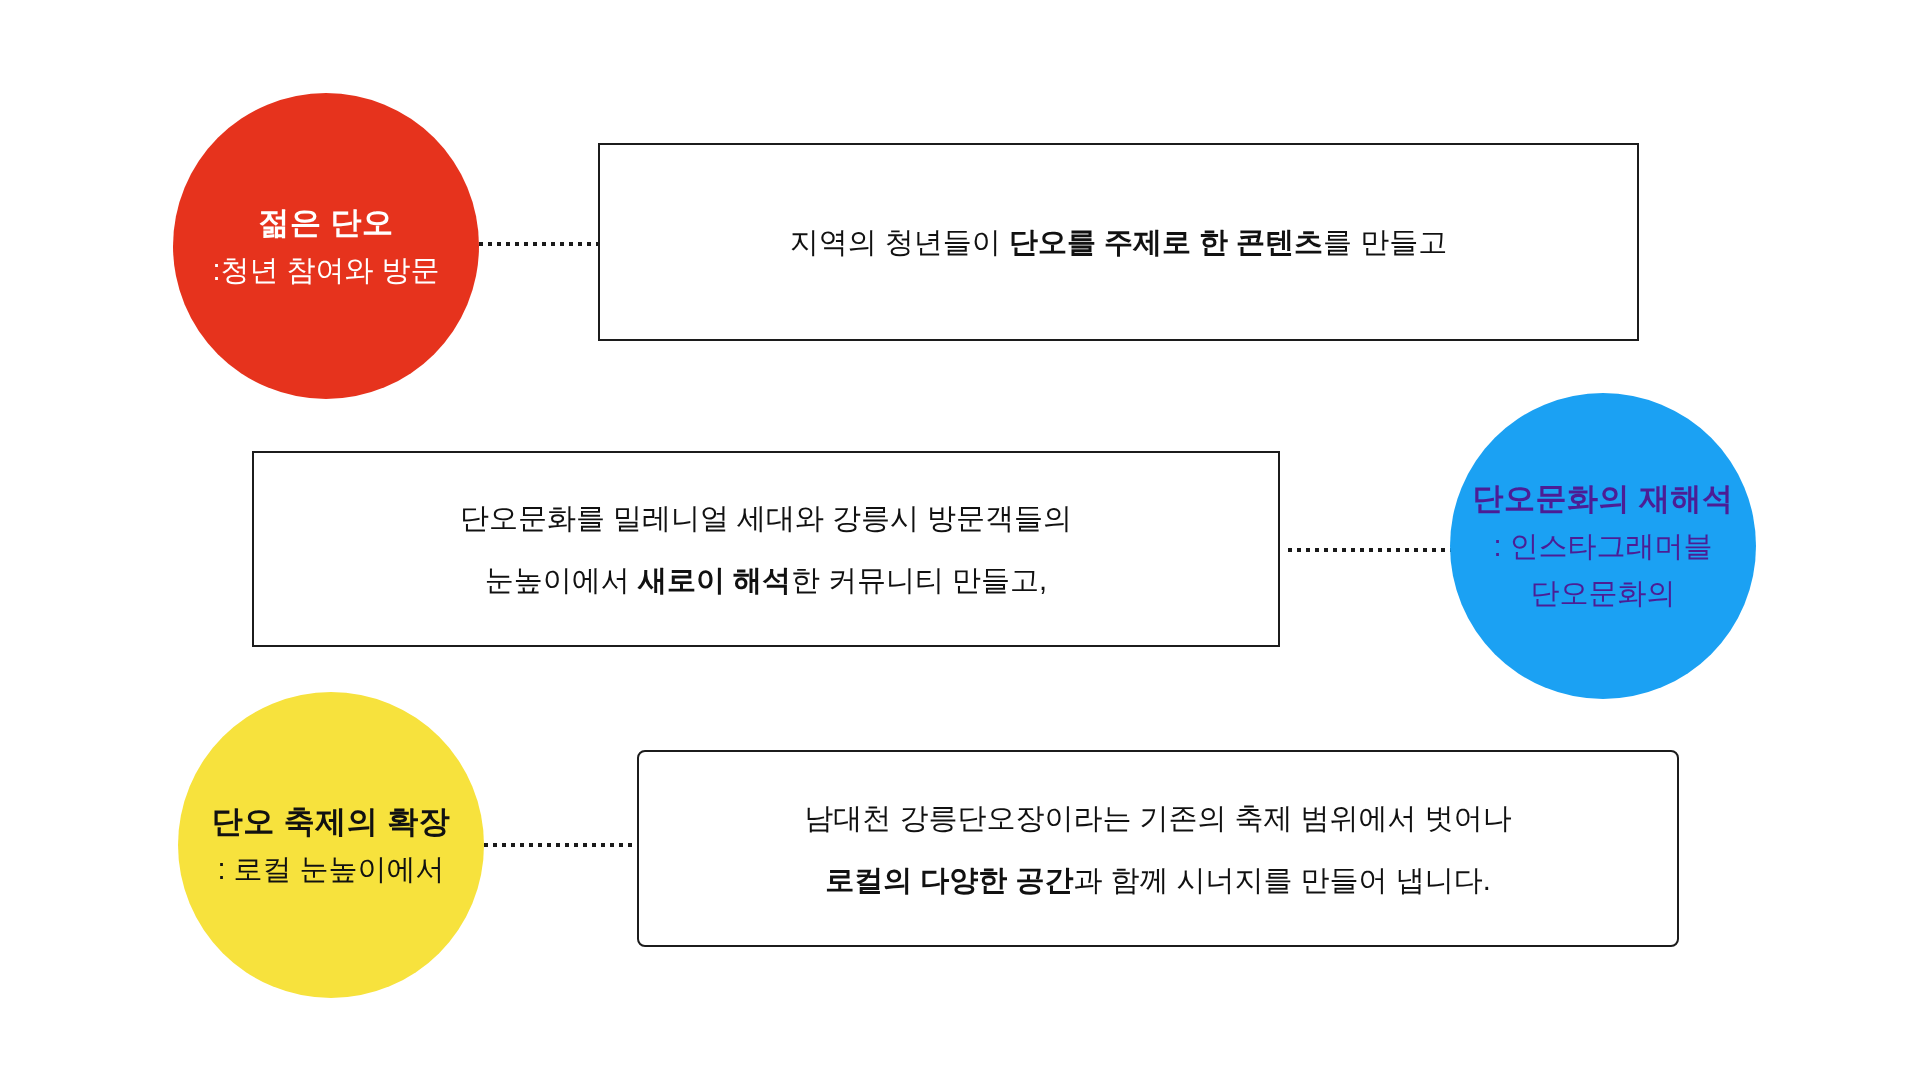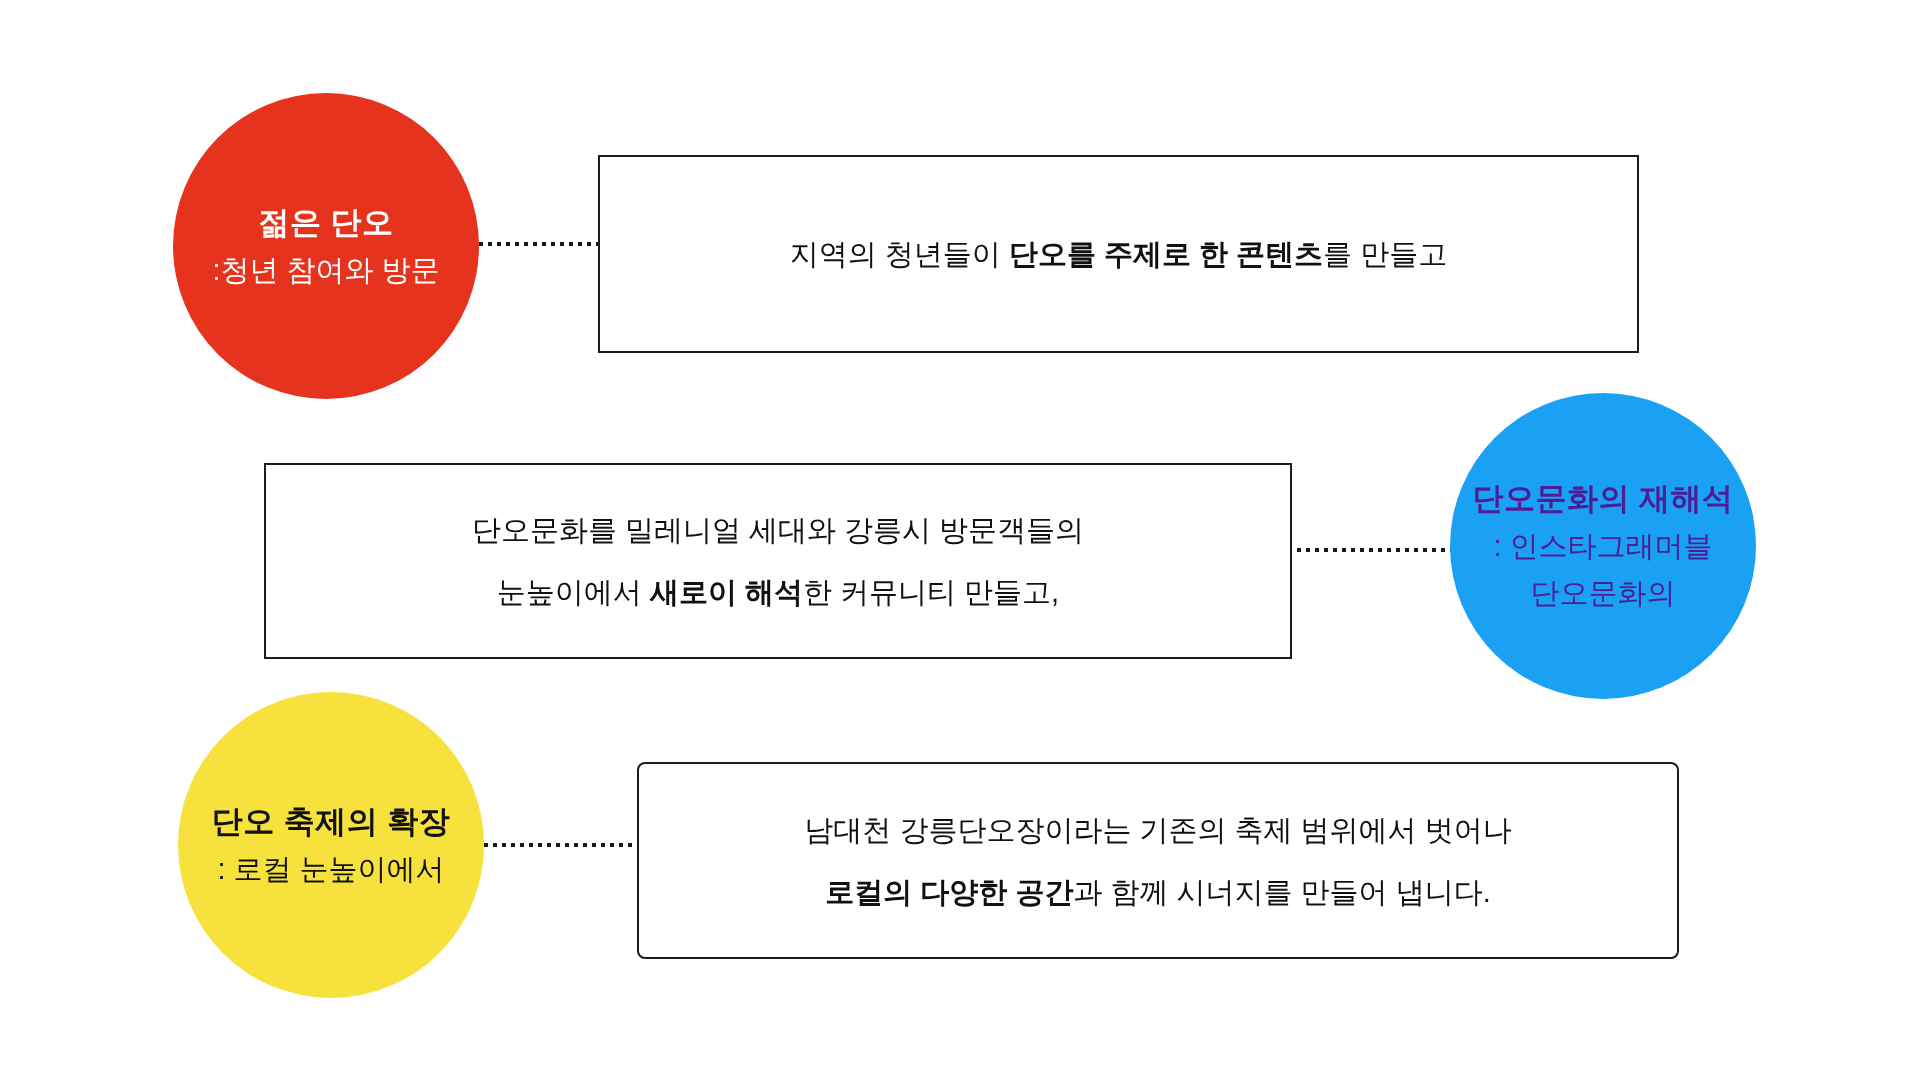--- a/index.html
+++ b/index.html
@@ -46,21 +46,20 @@
   .box {
     position: absolute;
     background: #ffffff;
     border: 2px solid var(--box-border, #1c1c1c);
     display: flex;
     flex-direction: column;
     align-items: center;
     justify-content: center;
     text-align: center;
     z-index: 1;
-    margin-top: 12px;
   }
   .box .tline {
     font-size: 29px;
     line-height: 62px;
     white-space: nowrap;
   }
   .box .tline b {
     font-weight: 700;
   }
   
@@ -73,21 +72,21 @@
       var(--line-color, #1a1a1a) 0 4px,
       transparent 4px 9px
     );
   }
   
   #circle-young    { left: 173px;  top: 93px;  }
   #circle-reinterp { left: 1450px; top: 393px; }
   #circle-expand   { left: 178px;  top: 692px; text-align: center; }
 
   #box-young    { left: 598px; top: 143px; width: 1037px; height: 194px; }
-  #box-reinterp { left: 264px; top: 451px; width: 1024px; height: 192px; }
+  #box-reinterp { left: 252px; top: 451px; width: 1024px; height: 192px; }
   #box-expand   { left: 637px; top: 750px; width: 1038px; height: 193px; border-radius: 8px; }
 
   #conn-young    { left: 326px;  top: 242px; width: 272px; }
   #conn-reinterp { left: 1288px; top: 548px; width: 315px; }
   #conn-expand   { left: 331px;  top: 843px; width: 306px; }
 </style>
 </head>
 <body>
 
 <div class="stage">

